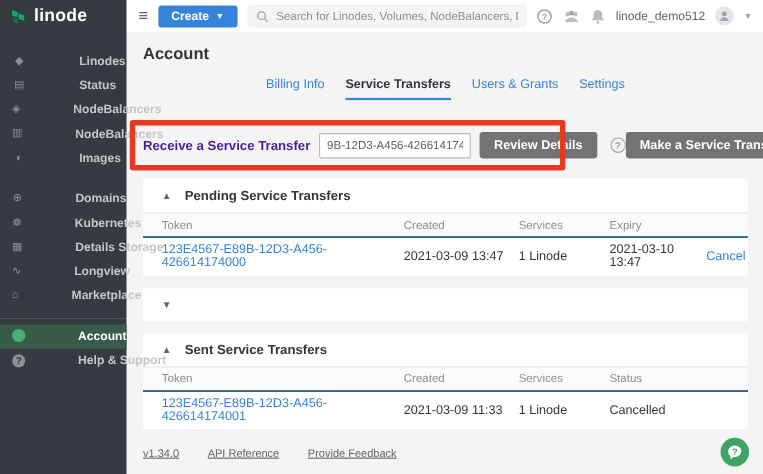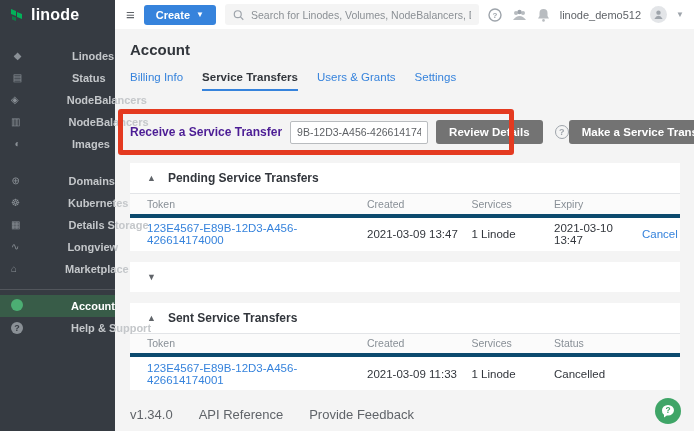--- a/index.html
+++ b/index.html
@@ -29,50 +29,50 @@
   .searchbox input { border:none; background:transparent; outline:none; width:100%; font-size:10.5px; color:#5e6165; font-family:inherit; }
   .searchbox input::placeholder { color:#8b9095; }
   .tb-icon { width:15px; height:15px; color:#9ea4ab; display:flex; align-items:center; justify-content:center; cursor:pointer; flex:0 0 auto; }
   .username { font-size:11px; color:#606469; white-space:nowrap; cursor:pointer; }
   .avatar { width:17px; height:17px; border-radius:50%; background:#e3e5e8; display:flex; align-items:center; justify-content:center; color:#9ea4ab; cursor:pointer; flex:0 0 auto; }
   .chev-down { color:#9ea4ab; font-size:8px; cursor:pointer; }
 
   
   .main { position:absolute; left:115px; top:29px; right:0; bottom:0; background:#f4f4f4; padding:12px 14px 0 15px; }
   .page-title { font-size:15px; font-weight:bold; color:#32363c; }
-  .tabs { display:flex; gap:19px; margin-top:13px; }
+  .tabs { display:flex; gap:19px; margin-top:13px;justify-content:center; }
   .tab { font-size:11.5px; color:#3683dc; padding-bottom:6px; cursor:pointer; }
   .tab.active { color:#32363c; font-weight:bold; border-bottom:2px solid #3683dc; }
 
   .actions-row { margin-top:29px; display:flex; align-items:center; }
   .receive-group { position:relative; display:flex; align-items:center; }
   .annotation-box { position:absolute; left:-12px; top:-11px; width:396px; height:46px; border:5px solid #e43a20; border-radius:3px; pointer-events:none; z-index:4; }
   .receive-label { font-size:12px; font-weight:bold; color:#4c1d95; margin-right:8px; white-space:nowrap; }
   .token-input { width:138px; height:23px; border:1px solid #b9bcbf; border-radius:2px; padding:0 6px; font-size:10.5px; color:#5e6165; font-family:inherit; background:#fff; }
   .btn-blue { background:#737373; color:#fff; border:none; border-radius:3px; font-size:11.5px; font-weight:bold; padding:6px 13px; cursor:pointer; font-family:inherit; white-space:nowrap; }
   .review-btn { margin-left:8px; }
   .help-circ { width:14px; height:14px; border:1.5px solid #9ea4ab; border-radius:50%; color:#9ea4ab; font-size:9px; font-weight:bold; display:flex; align-items:center; justify-content:center; margin-left:12px; cursor:pointer; }
   .actions-spacer { flex:1; }
 
   .card { background:#fff; margin-top:11px; }
   .card.first { margin-top:19px; }
   .card-header { height:30px; display:flex; align-items:center; gap:12px; padding:0 17px; cursor:pointer; }
   .card-header .chevron { color:#606469; font-size:9px; }
   .card-title { font-size:12px; font-weight:bold; color:#32363c; }
   table { width:100%; border-collapse:collapse; table-layout:fixed; }
-  thead th { background:#fbfbfb; border-top:1px solid #e3e5e8; border-bottom:4px solid #0c4a6e; color:#888f96; font-size:10.5px; font-weight:normal; text-align:left; height:22px; padding:0 6px; }
+  thead th { background:#fbfbfb; border-top:1px solid #e3e5e8; border-bottom:1px solid #0c4a6e; color:#888f96; font-size:10.5px; font-weight:normal; text-align:left; height:22px; padding:0 6px; }
   th.c1, td.c1 { width:42%; padding-left:17px; }
   th.c2, td.c2 { width:19%; }
   th.c3, td.c3 { width:15%; }
   th.c4, td.c4 { width:16%; }
   th.c5, td.c5 { width:8%; text-align:center; padding-right:17px; }
   tbody td { height:35px; font-size:11.5px; color:#32363c; padding:0 6px; }
   a.link { color:#3683dc; text-decoration:none; cursor:pointer; }
 
-  .page-footer { display:flex; gap:26px; margin-top:17px; font-size:13px; color:#606469; }
+  .page-footer { display:flex; gap:26px; margin-top:17px; font-size:10px; color:#606469;text-decoration:underline; }
   .page-footer span { cursor:pointer; }
 
   .help-bubble { position:absolute; right:13px; bottom:7px; width:26px; height:26px; border-radius:50%; background:#3fa567; display:flex; align-items:center; justify-content:center; cursor:pointer; z-index:5; }
 </style>
 </head>
 <body>
 
 <div class="app">
 
   <aside class="sidebar">

